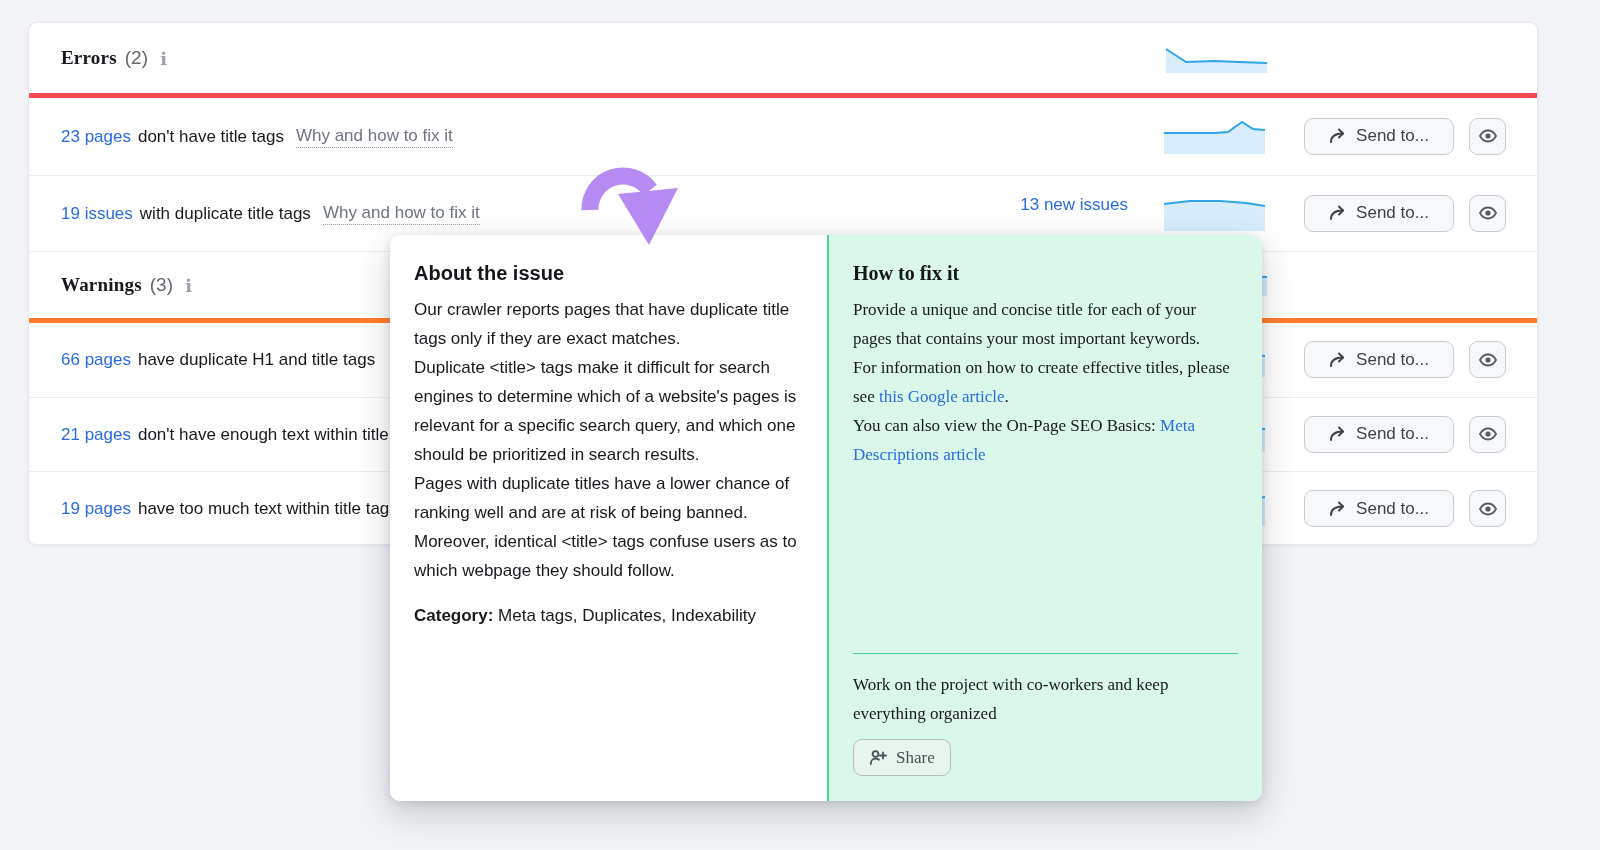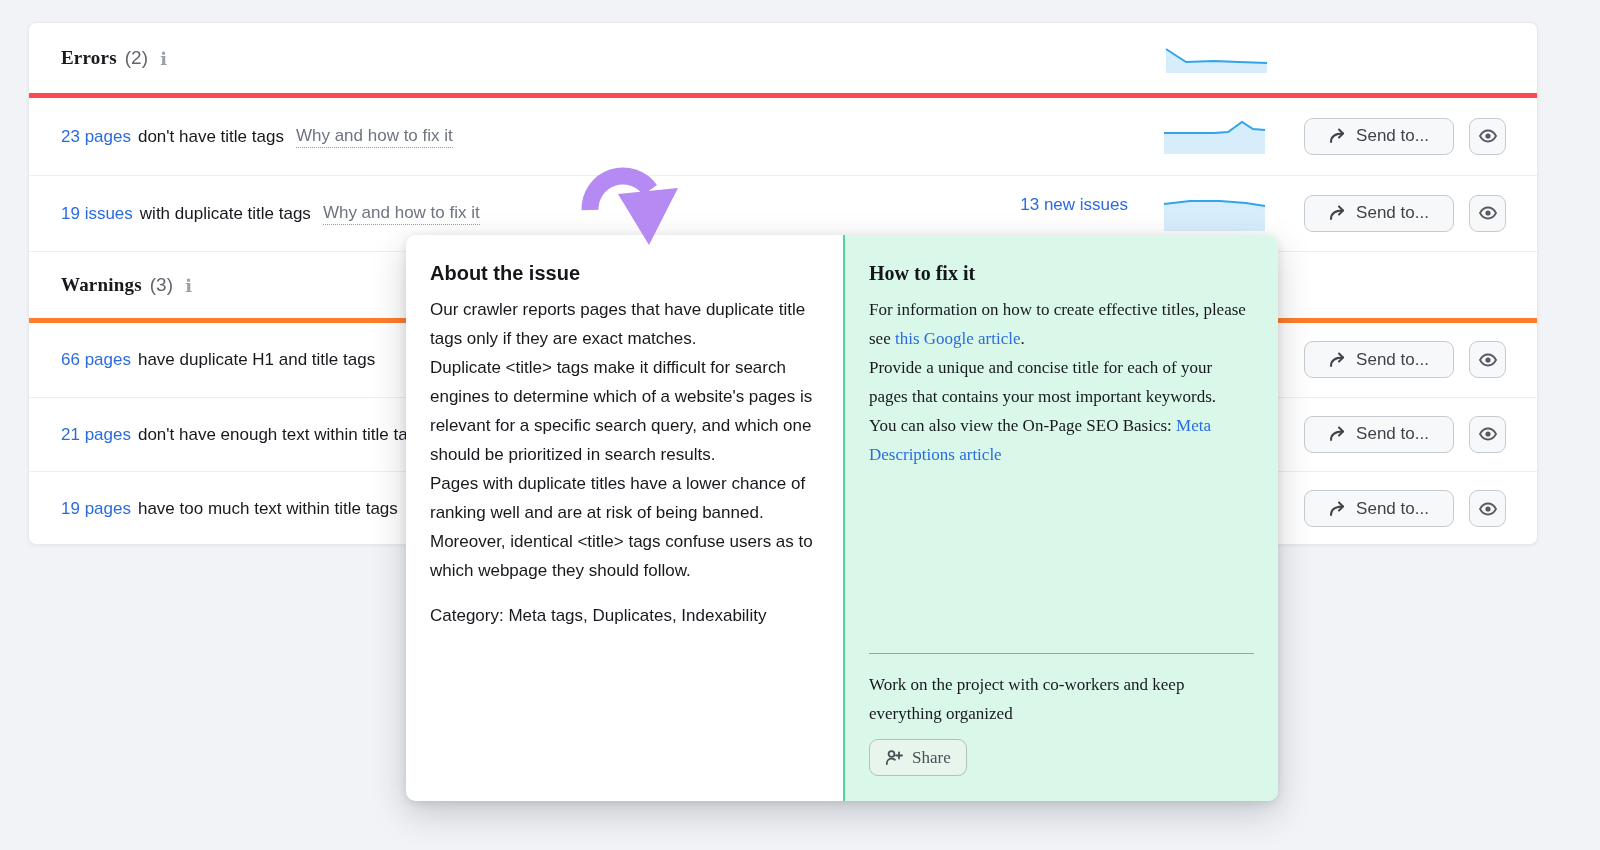--- a/index.html
+++ b/index.html
@@ -46,28 +46,28 @@
 
   .btn{display:inline-flex; align-items:center; justify-content:center; gap:9px; height:37px;
        border:1px solid var(--btn-border); border-radius:9px; background:var(--btn-bg);
        color:var(--btn-text); font-size:17px; font-family:inherit; cursor:pointer;}
   .btn-send{width:150px; margin-right:15px;}
   .btn-eye{width:37px;}
 
   
   .popup{position:absolute; left:390px; top:235px; width:872px; height:566px; z-index:20;
          border-radius:10px; overflow:hidden; display:flex;
-         box-shadow:0 12px 34px rgba(40,45,60,.22), 0 2px 8px rgba(40,45,60,.12);margin-left:16px;}
+         box-shadow:0 12px 34px rgba(40,45,60,.22), 0 2px 8px rgba(40,45,60,.12);}
   .panel{padding:25px 24px; font-size:17px; line-height:29px;}
   .panel h3{font-size:20px; font-weight:700; margin-bottom:9px; line-height:26px; color:#14161a;}
   .panel-left{width:437px; background:#fff;}
   .panel-right{width:435px; background:var(--green-bg); border-left:2px solid var(--green-line);
                display:flex; flex-direction:column;font-family:Liberation Serif, serif;}
   .category{margin-top:16px;}
-  .category b{font-weight:400;text-align:center;}
+  .category b{font-weight:700;text-align:center;}
   .plink{color:var(--link-blue); cursor:pointer;}
   .green-sep{border:none; border-top:1px solid #47d092; margin-top:auto; margin-bottom:16px;}
   .share-note{margin-bottom:11px;}
   .btn-share{align-self:flex-start; height:37px; padding:4px 15px; gap:8px;
              background:#e7f5ec; border-color:#b7bfba; color:#4a4f55; border-radius:9px;}
 
   .arrow-svg{position:absolute; left:572px; top:152px; z-index:30; pointer-events:none;}
   .arrow-svg .stroke{fill:none; stroke:var(--arrow-purple); stroke-width:17;}
   .arrow-svg .head{fill:var(--arrow-purple);}
 
@@ -231,22 +231,22 @@
   <div class="panel panel-left">
     <h3>About the issue</h3>
     <div>Our crawler reports pages that have duplicate title tags only if they are exact matches.</div>
     <div>Duplicate &lt;title&gt; tags make it difficult for search engines to determine which of a website's pages is relevant for a specific search query, and which one should be prioritized in search results.</div>
     <div>Pages with duplicate titles have a lower chance of ranking well and are at risk of being banned.</div>
     <div>Moreover, identical &lt;title&gt; tags confuse users as to which webpage they should follow.</div>
     <div class="category"><b>Category:</b><span> Meta tags, Duplicates, Indexability</span></div>
   </div>
   <div class="panel panel-right">
     <h3>How to fix it</h3>
+    <div>Provide a unique and concise title for each of your pages that contains your most important keywords.</div>
     <div><span>For information on how to create effective titles, please see </span><span class="plink">this Google article</span><span>.</span></div>
-    <div>Provide a unique and concise title for each of your pages that contains your most important keywords.</div>
     <div><span>You can also view the On-Page SEO Basics: </span><span class="plink">Meta Descriptions article</span></div>
     <hr class="green-sep">
     <div class="share-note">Work on the project with co-workers and keep everything organized</div>
     <button class="btn btn-share">
       <svg width="19" height="17" viewBox="0 0 19 17">
         <circle class="share-ic" cx="6.5" cy="5" r="2.9"></circle>
         <path class="share-ic" d="M1.8 15 C1.8 11.2 4.3 9.7 6.5 9.7 C8 9.7 9 10.1 9.9 10.8"></path>
         <line class="share-ic" x1="14" y1="3.5" x2="14" y2="9.5"></line>
         <line class="share-ic" x1="11" y1="6.5" x2="17" y2="6.5"></line>
       </svg>

